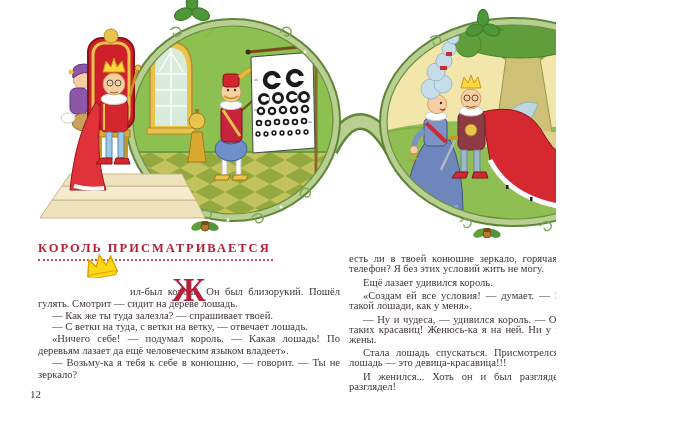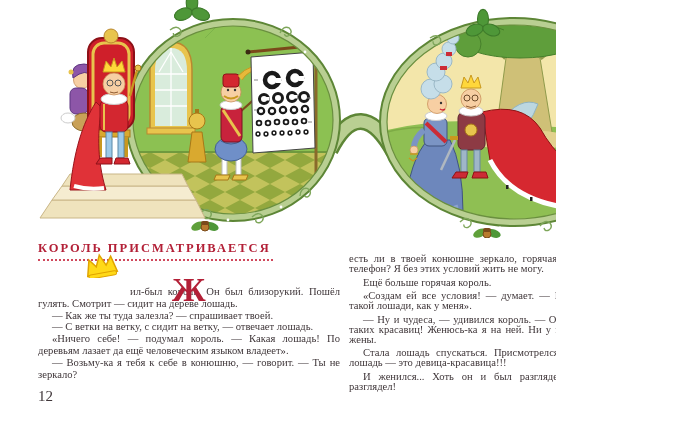--- a/index.html
+++ b/index.html
@@ -11,21 +11,21 @@
   h1.title{display:inline-block;margin:0;padding:0 2px 3px 0;
            font-size:12.5px;font-weight:bold;letter-spacing:2px;
            color:#b32037;border-bottom:2px dotted #d0485c;white-space:nowrap;}
   .colL p{margin:0;font-size:10.6px;line-height:11.8px;text-align:justify;text-indent:14px;}
   .colR p{margin:0 0 3.5px;font-size:10.6px;line-height:10px;text-align:justify;text-indent:14px;}
   .colR p.cont{text-indent:0;}
   p.p0{margin-top:25px;position:relative;text-indent:92px;}
   .dropcap{position:absolute;left:42px;top:-13px;font-size:34px;line-height:34px;
            font-weight:bold;color:#b32037;font-family:"Liberation Serif", serif;}
   .dropcrown{position:absolute;left:44px;top:-34px;width:38px;height:26px;}
-  .pageno{position:absolute;left:38px;top:388px;font-size:15px;color:#3f3639;text-align:right;}
+  .pageno{position:absolute;left:30px;top:388px;font-size:11px;color:#3f3639;text-align:right;}
 </style>
 </head>
 <body>
 
 <div class="spread">
 
   <svg class="art" width="674" height="238" viewBox="0 0 674 238" xmlns="http://www.w3.org/2000/svg">
     <defs>
       <clipPath id="clipL">
           <ellipse cx="233" cy="120" rx="100" ry="94"></ellipse>
@@ -364,28 +364,28 @@
       <svg class="dropcrown" viewBox="0 0 38 26">
         <g transform="rotate(-10 19 13)">
           <polygon points="4,22 34,22 30,6 24,14 19,3 14,14 8,6" fill="#ffd918" stroke="#e0a400" stroke-width="1.5"></polygon>
           <rect x="5" y="21" width="28" height="4" rx="2" fill="#ffd918" stroke="#e0a400"></rect>
         </g>
       </svg>
       <span class="dropcap">Ж</span>
       <span>ил-был король. Он был близорукий. Пошёл гулять. Смотрит — сидит на дереве лошадь.</span>
     </p>
     <p>— Как же ты туда залезла? — спрашивает твоей.</p>
-    <p>— С ветки на ветку, с сидит на ветку, — отвечает лошадь.</p>
+    <p>— С ветки на туда, с ветки на ветку, — отвечает лошадь.</p>
     <p>«Ничего себе! — подумал король. — Какая лошадь! По деревьям лазает да ещё человеческим языком владеет».</p>
     <p>— Возьму-ка я тебя к себе в конюшню, — говорит. — Ты не зеркало?</p>
   </div>
 
   <div class="colR">
     <p class="cont">есть ли в твоей конюшне зеркало, горячая вода, телевизор и телефон? Я без этих условий жить не могу.</p>
-    <p>Ещё больше горячая король.</p>
+    <p>Ещё лазает удивился король.</p>
     <p>«Создам ей все условия! — думает. — Ни у кого не будет такой лошади, как у меня».</p>
     <p>— Ну и чудеса, — удивился король. — Отродясь не видывал таких красавиц! Женюсь-ка я на ней. Ни у кого не будет такой жены.</p>
     <p>Стала лошадь спускаться. Присмотрелся король, а это не лошадь — это девица-красавица!!!</p>
     <p>И женился... Хоть он и был разглядел, а счастье своё разглядел!</p>
   </div>
 
   <div class="pageno">12</div>
 </div>
 
 </body></html>

